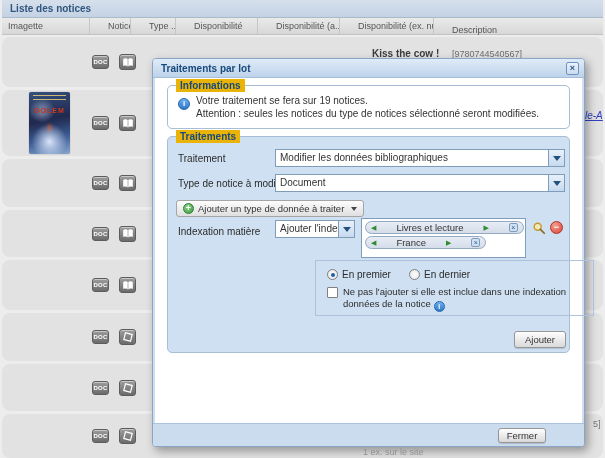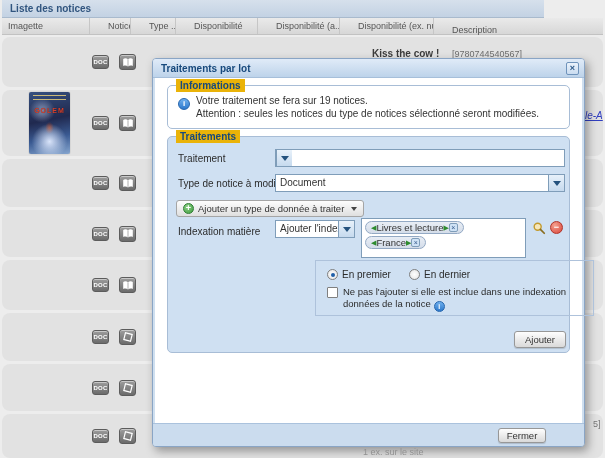--- a/index.html
+++ b/index.html
@@ -1,20 +1,20 @@
 <!DOCTYPE html>
 <html><head>
 <meta charset="utf-8">
 <style>
   * { box-sizing: border-box; margin: 0; padding: 0; }
   html,body { width:605px; height:458px; overflow:hidden; }
   body { font-family:"Liberation Sans", sans-serif; background:#ededed; position:relative; font-size:10px; color:#333; }
 
   
-  .panel-header { position:absolute; left:2px; top:0; width:542px; height:18px;
+  .panel-header { position:absolute; left:2px; top:0; width:601px; height:18px;
     background:linear-gradient(#d6e0ec,#c3d2e3); border-bottom:1px solid #a9bacd;
     display:flex; align-items:center; padding-left:8px; }
   .panel-header span { color:#31557f; font-weight:bold; font-size:10px; }
 
   .col-header { position:absolute; left:2px; top:18px; width:601px; height:17px;
     background:linear-gradient(#eaeaea,#d7d7d7); border-bottom:1px solid #c2c2c2;
     display:flex; align-items:center; color:#555; font-size:9px;gap:12px; }
   .col-cell { height:100%; display:flex; align-items:center; padding-left:6px;
     border-right:1px solid #c6c6c6; white-space:nowrap; overflow:hidden; }
   .c1{width:88px;} .c2{width:29px;} .c3{width:33px;} .c4{width:70px;} .c5{width:70px;} .c6{width:82px;} .c7{flex:1; border-right:none;margin-top:8px;}
@@ -95,21 +95,21 @@
     background:linear-gradient(#fdfdfd,#dfdfdf); border:1px solid #a5a5a5; border-radius:3px;
     display:inline-flex; align-items:center; gap:4px; padding:0 6px; font-size:9.5px; color:#333; cursor:pointer; }
   .plus-icon { width:11px; height:11px; border-radius:50%;
     background:radial-gradient(circle at 35% 30%, #8ed087, #3f9e3f); border:1px solid #2e7d32;
     color:#fff; font-size:9px; font-weight:bold; display:flex; align-items:center; justify-content:center; line-height:1; }
   .caret { width:0; height:0; border-left:3.5px solid transparent; border-right:3.5px solid transparent;
     border-top:4px solid #444; margin-left:3px; }
 
   .listbox { position:absolute; left:193px; top:81px; width:165px; height:40px;
     background:#fff; border:1px solid #7f9db9; padding:2px 3px; overflow:hidden; }
-  .tag { display:inline-flex; align-items:center; gap:0; height:13px; margin-bottom:2px;
+  .tag { display:inline-flex; align-items:center; gap:20px; height:13px; margin-bottom:2px;
     background:linear-gradient(#e8edf5,#d4dde9); border:1px solid #93a9c4; border-radius:7px;
     padding:0 5px; font-size:9.5px; color:#333; white-space:nowrap; }
   .tag-arrow { color:#2e8b2e; font-size:7px; line-height:1; cursor:pointer; }
   .tag-x { width:9px; height:9px; background:#cfe2f5; border:1px solid #7f9db9; border-radius:2px;
     color:#33588a; font-size:7px; line-height:1; display:inline-flex; align-items:center; justify-content:center; cursor:pointer; }
   .tags-col { display:flex; flex-direction:column; align-items:flex-start; }
 
   .search-icon { position:absolute; left:364px; top:84px; cursor:pointer; }
   .minus-icon { position:absolute; left:382px; top:84px; width:13px; height:13px; border-radius:50%;
     background:radial-gradient(circle at 35% 30%, #f4a08f, #d9453a); border:1px solid #b13328;
@@ -278,20 +278,21 @@
       <div>Votre traitement se fera sur 19 notices.</div>
       <div>Attention : seules les notices du type de notices sélectionné seront modifiées.</div>
     </div>
   </div>
 
   <div class="fieldset fs-treat">
     <span class="legend">Traitements</span>
 
     <span class="flabel" style="top:16px;">Traitement</span>
     <div class="select sel-treatment">
+      <span class="val">Modifier les données bibliographiques</span>
       <span class="chev-btn">
           <span class="chev"></span>
         </span>
     </div>
 
     <span class="flabel" style="top:41px;">Type de notice à modifier</span>
     <div class="select sel-type">
       <span class="val">Document</span>
       <span class="chev-btn">
           <span class="chev"></span>

